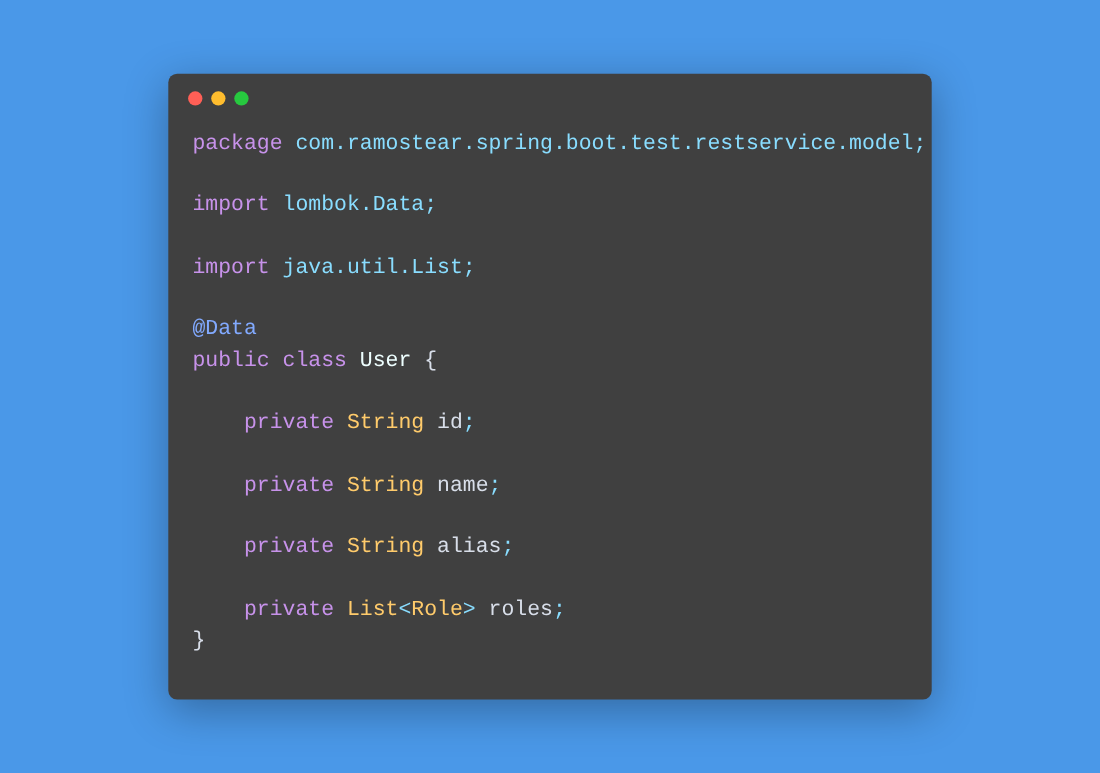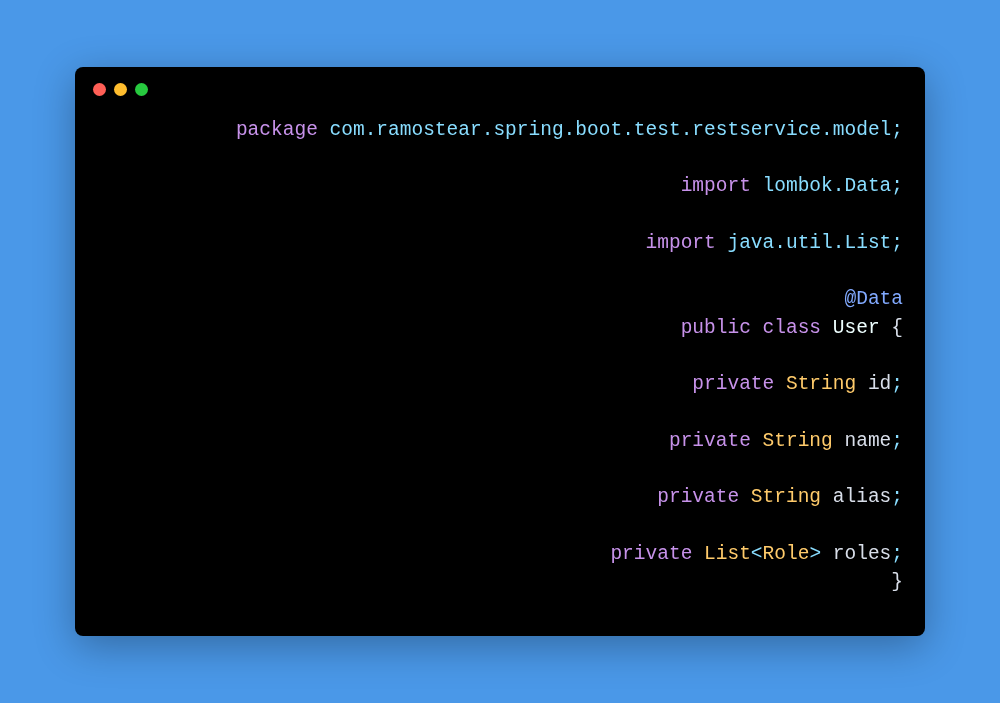--- a/index.html
+++ b/index.html
@@ -10,26 +10,25 @@
   body {
     width: 1000px;
     height: 703px;
     background: #4a98e8;
     display: flex;
     align-items: center;
     justify-content: center;
     font-family: "SF Mono", "Monaco", "Menlo", "Consolas", "Courier New", monospace;
   }
   .window {
-    width: 850px;
-    background: #000000;
+    width: 694px;
+    background: #404040;
     border-radius: 8px;
     box-shadow: 0 10px 40px rgba(0,0,0,0.3);
     overflow: hidden;
-    text-align: right;
   }
   .titlebar {
     padding: 16px 18px 8px 18px;
     display: flex;
     gap: 8px;
   }
   .dot {
     width: 13px;
     height: 13px;
     border-radius: 50%;

